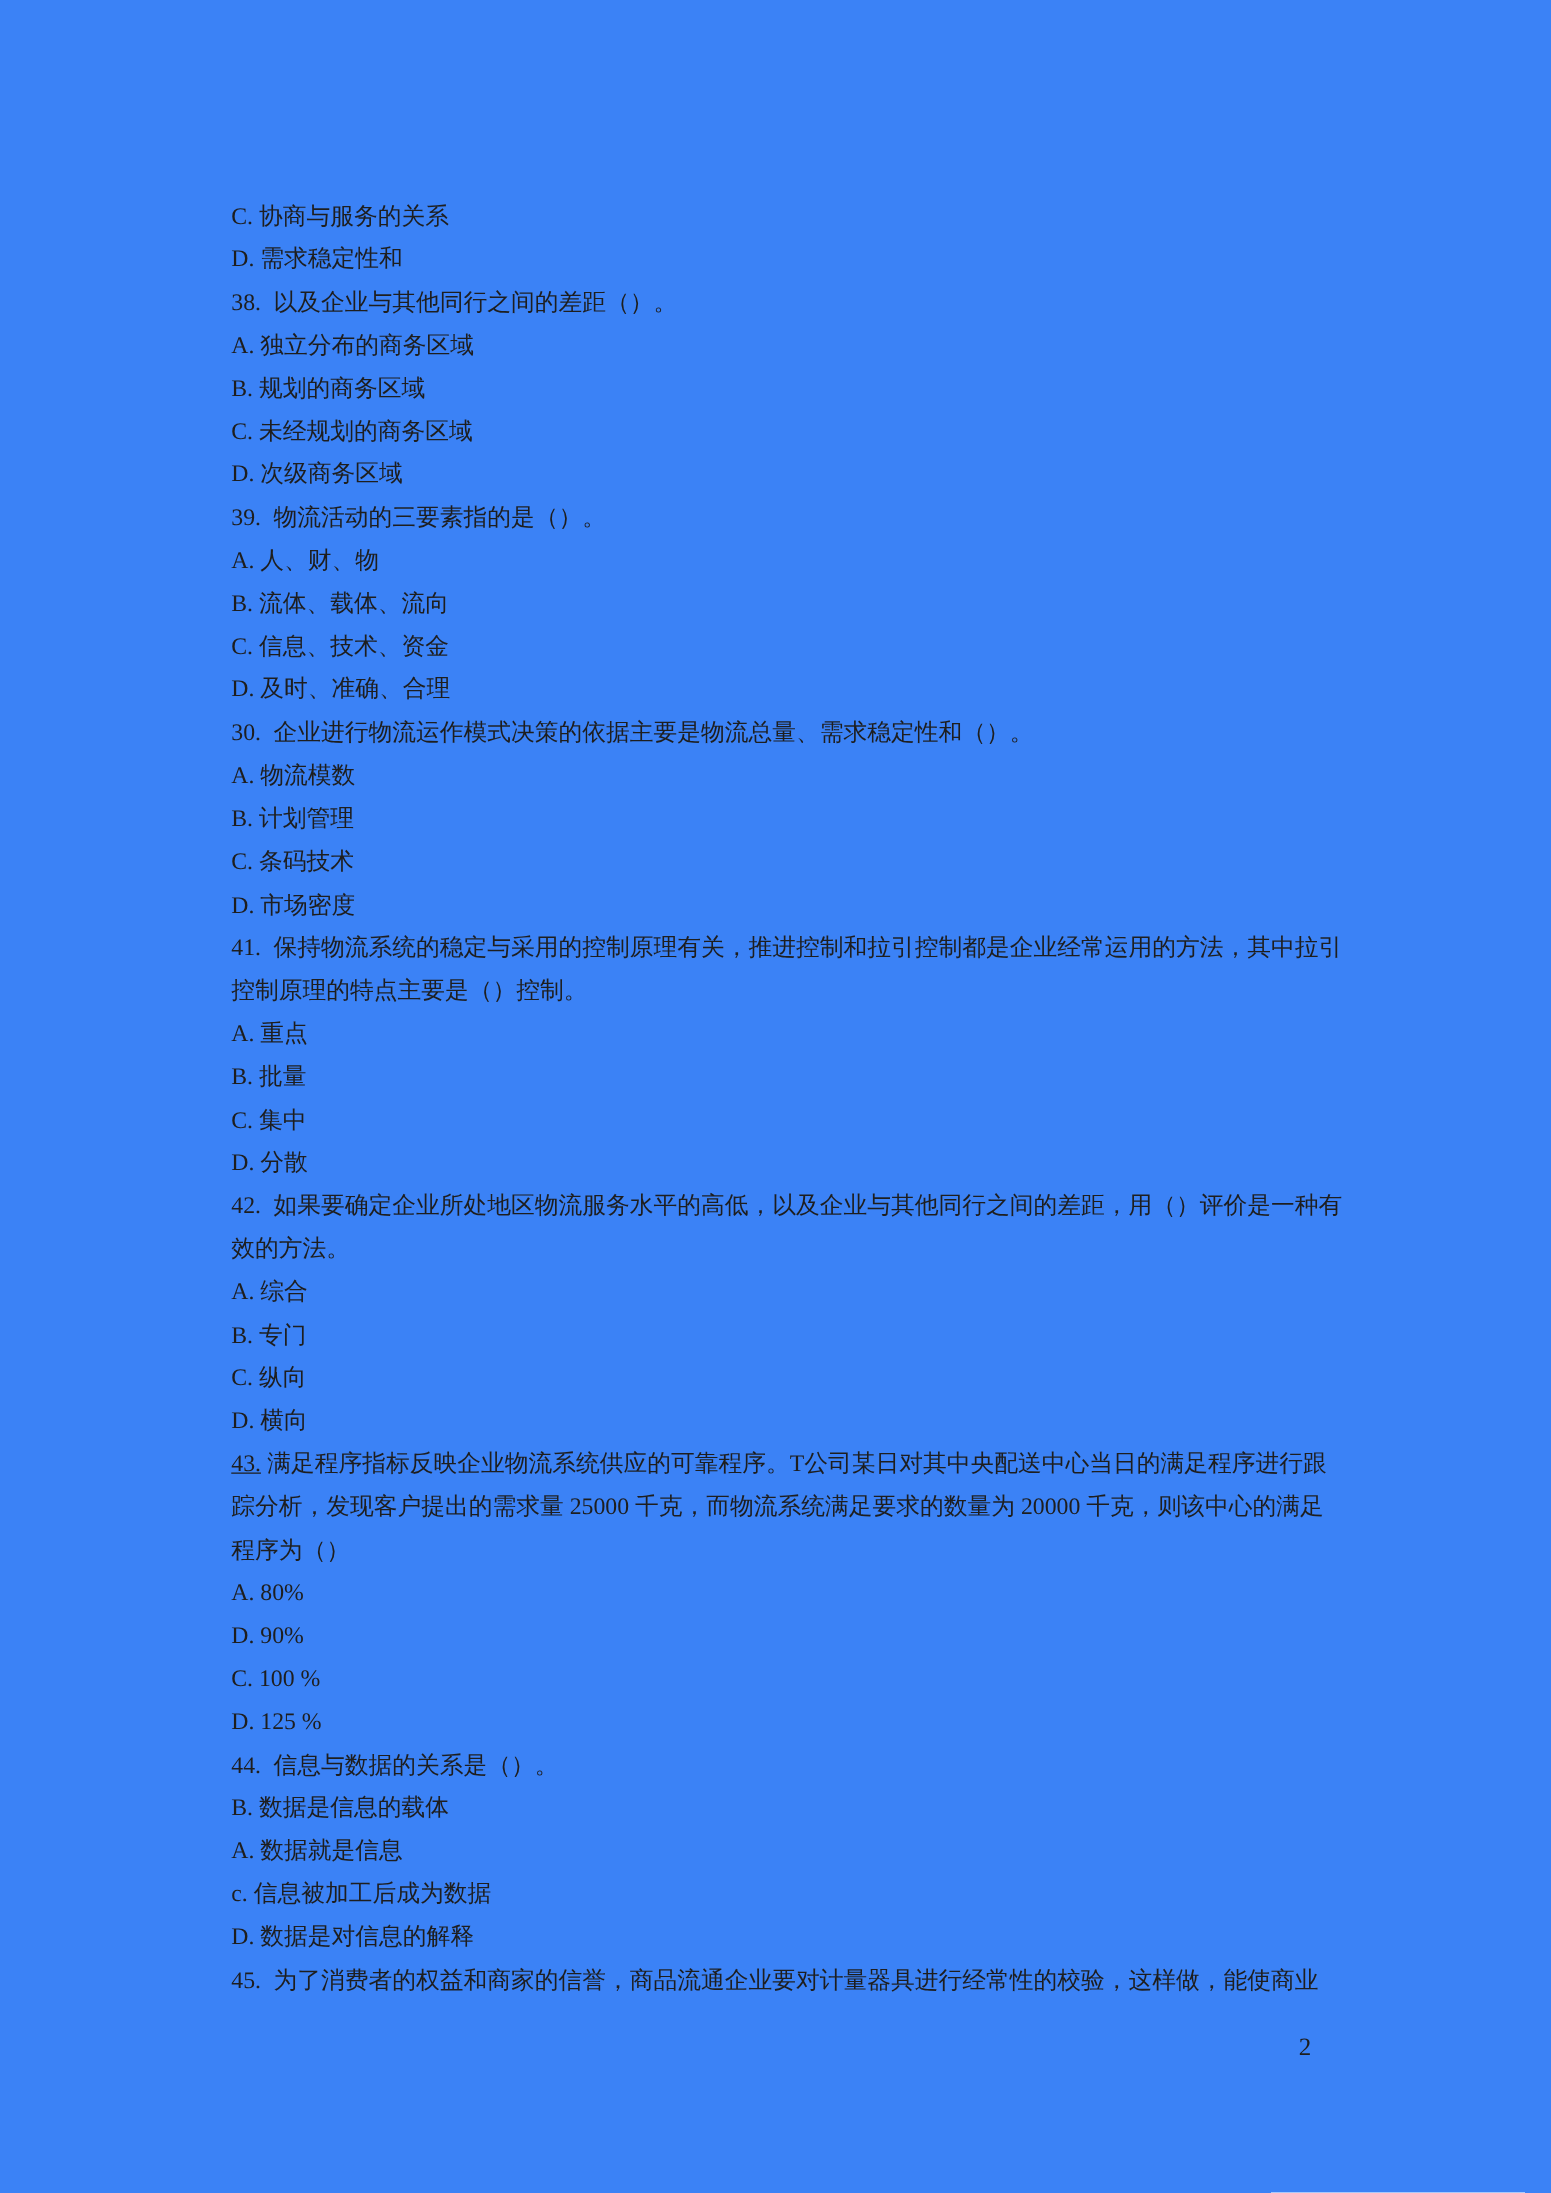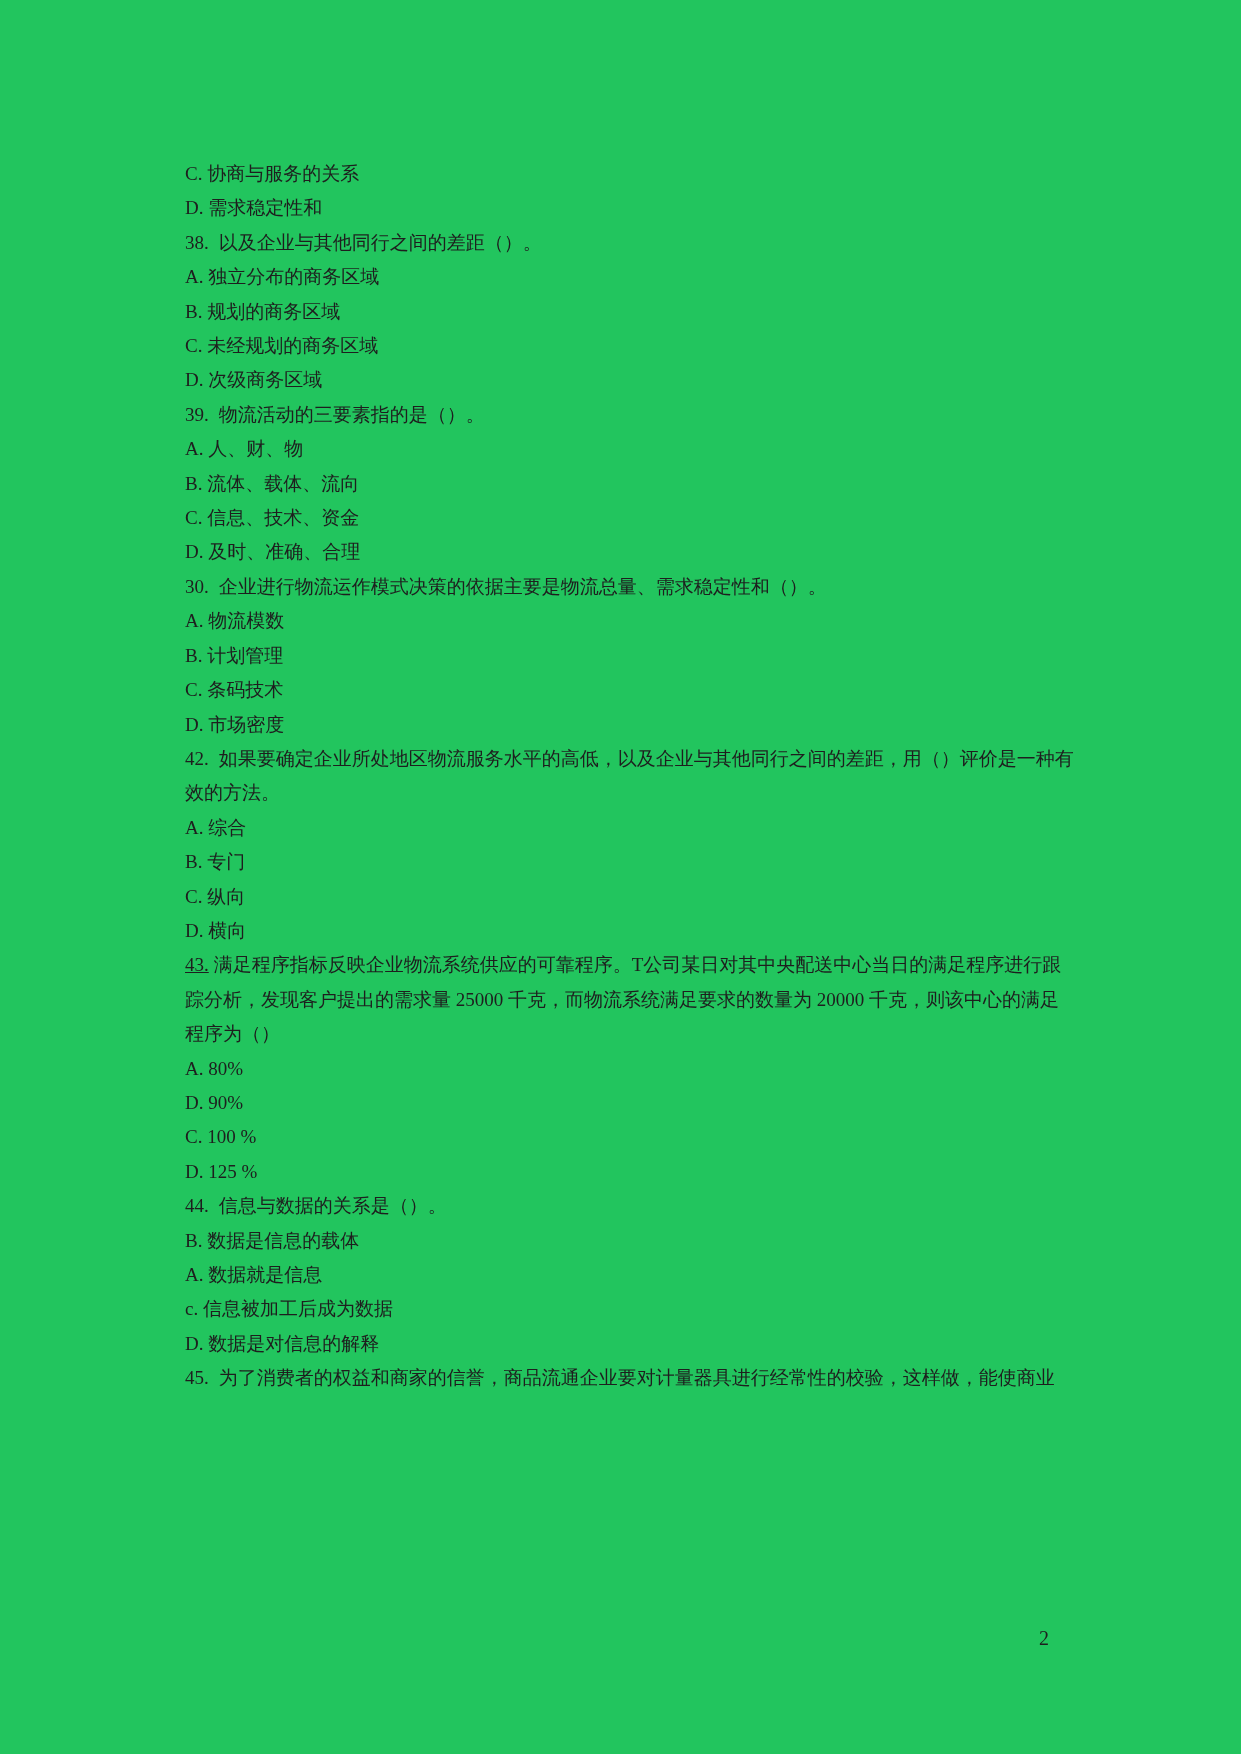--- a/index.html
+++ b/index.html
@@ -4,21 +4,21 @@
 <style>
   html, body {
     margin: 0;
     padding: 0;
     background: #ffffff;
   }
   .page {
     position: relative;
     width: 1241px;
     height: 1754px;
-    background: #22c55e;
+    background: #3b82f6;
     font-family: "Liberation Serif", "DejaVu Serif", serif;
     color: #1e1e1e;
     overflow: hidden;
   }
   .content {
     position: absolute;
     left: 185px;
     top: 157px;
     width: 890px;
   }
@@ -72,20 +72,27 @@
     </section>
 
     <section class="question">
       <p class="stem"><span class="qnum">30.</span><span>企业进行物流运作模式决策的依据主要是物流总量、需求稳定性和（）。</span></p>
       <p class="option">A. 物流模数</p>
       <p class="option">B. 计划管理</p>
       <p class="option">C. 条码技术</p>
       <p class="option">D. 市场密度</p>
     </section>
 
+    <section class="question">
+      <p class="stem"><span class="qnum">41.</span><span>保持物流系统的稳定与采用的控制原理有关，推进控制和拉引控制都是企业经常运用的方法，其中拉引控制原理的特点主要是（）控制。</span></p>
+      <p class="option">A. 重点</p>
+      <p class="option">B. 批量</p>
+      <p class="option">C. 集中</p>
+      <p class="option">D. 分散</p>
+    </section>
 
     <section class="question">
       <p class="stem"><span class="qnum">42.</span><span>如果要确定企业所处地区物流服务水平的高低，以及企业与其他同行之间的差距，用（）评价是一种有效的方法。</span></p>
       <p class="option">A. 综合</p>
       <p class="option">B. 专门</p>
       <p class="option">C. 纵向</p>
       <p class="option">D. 横向</p>
     </section>
 
     <section class="question">

